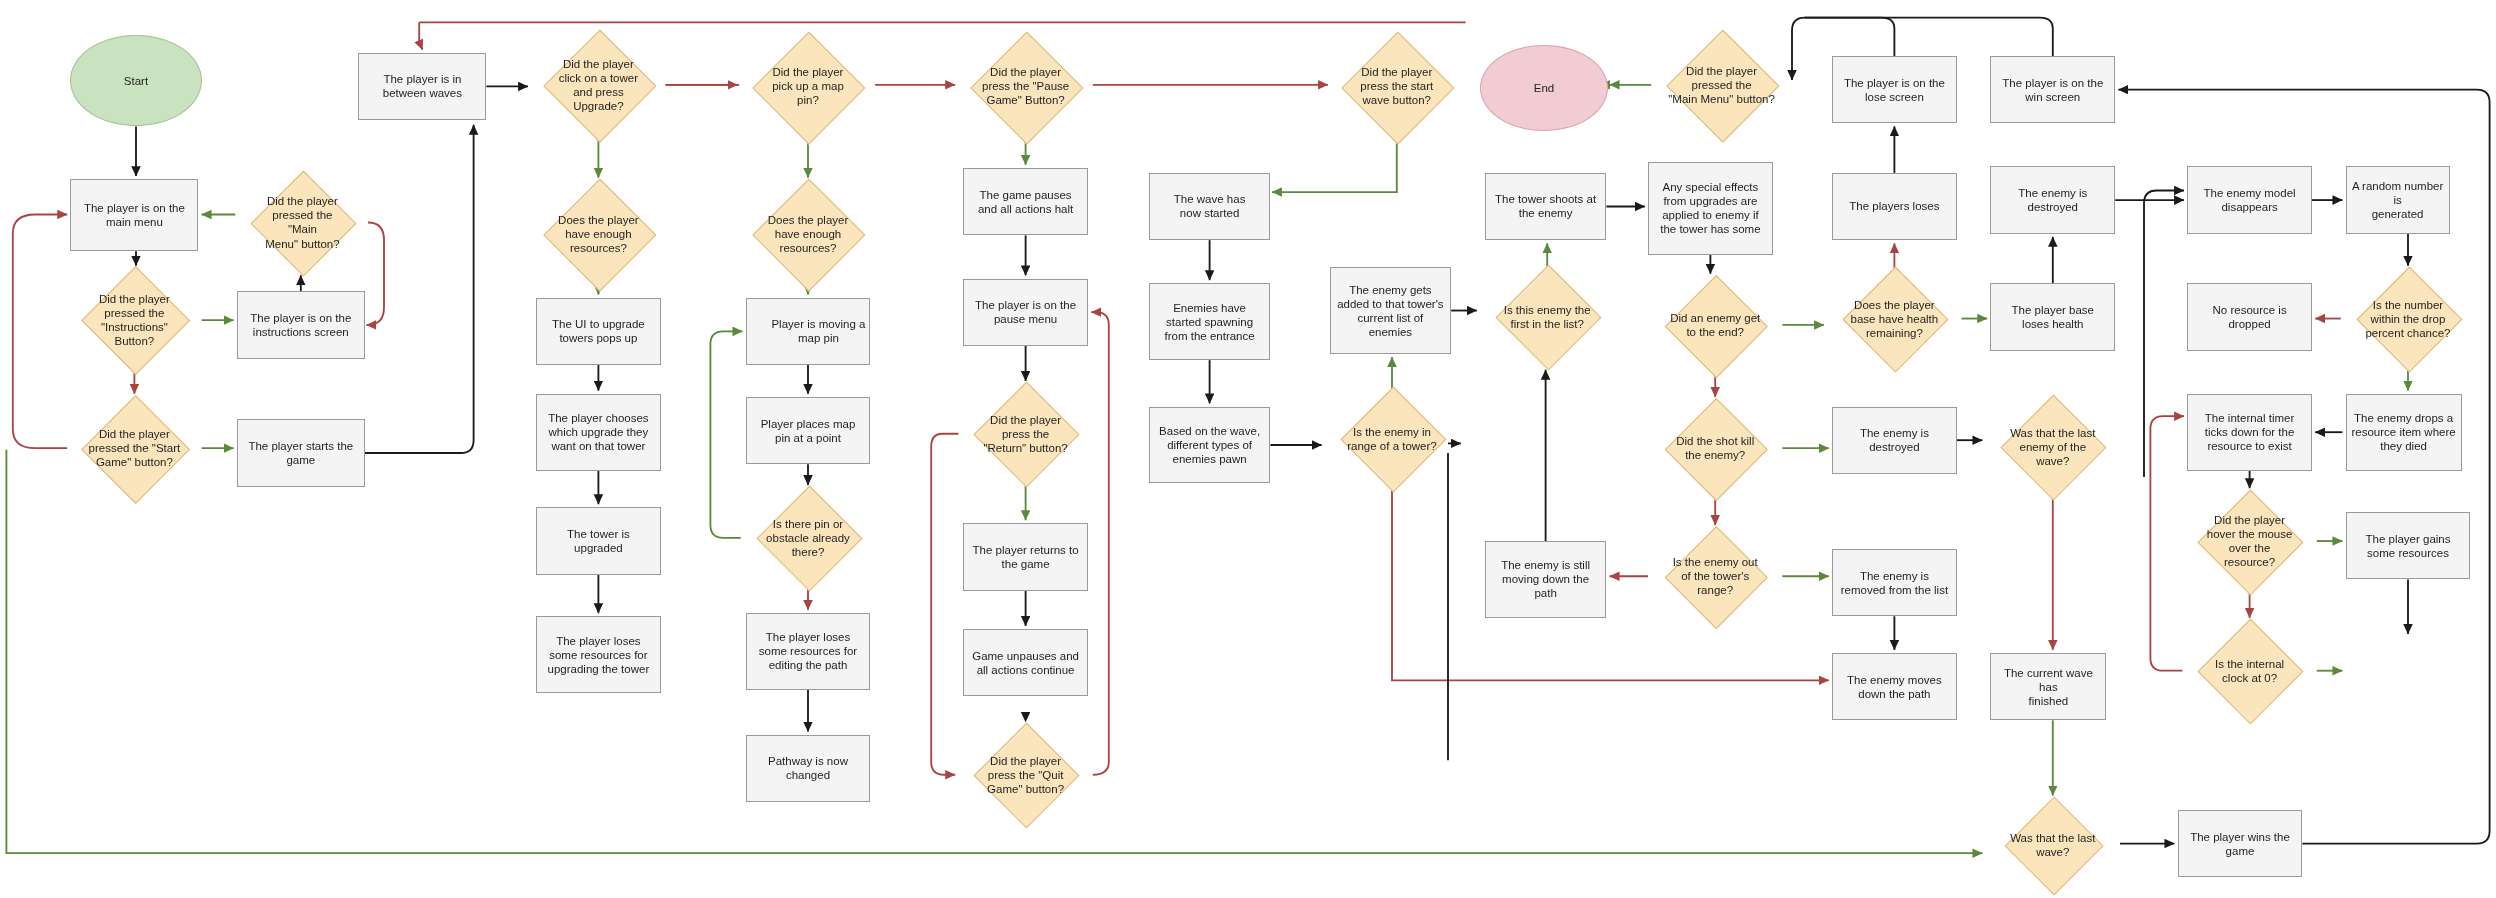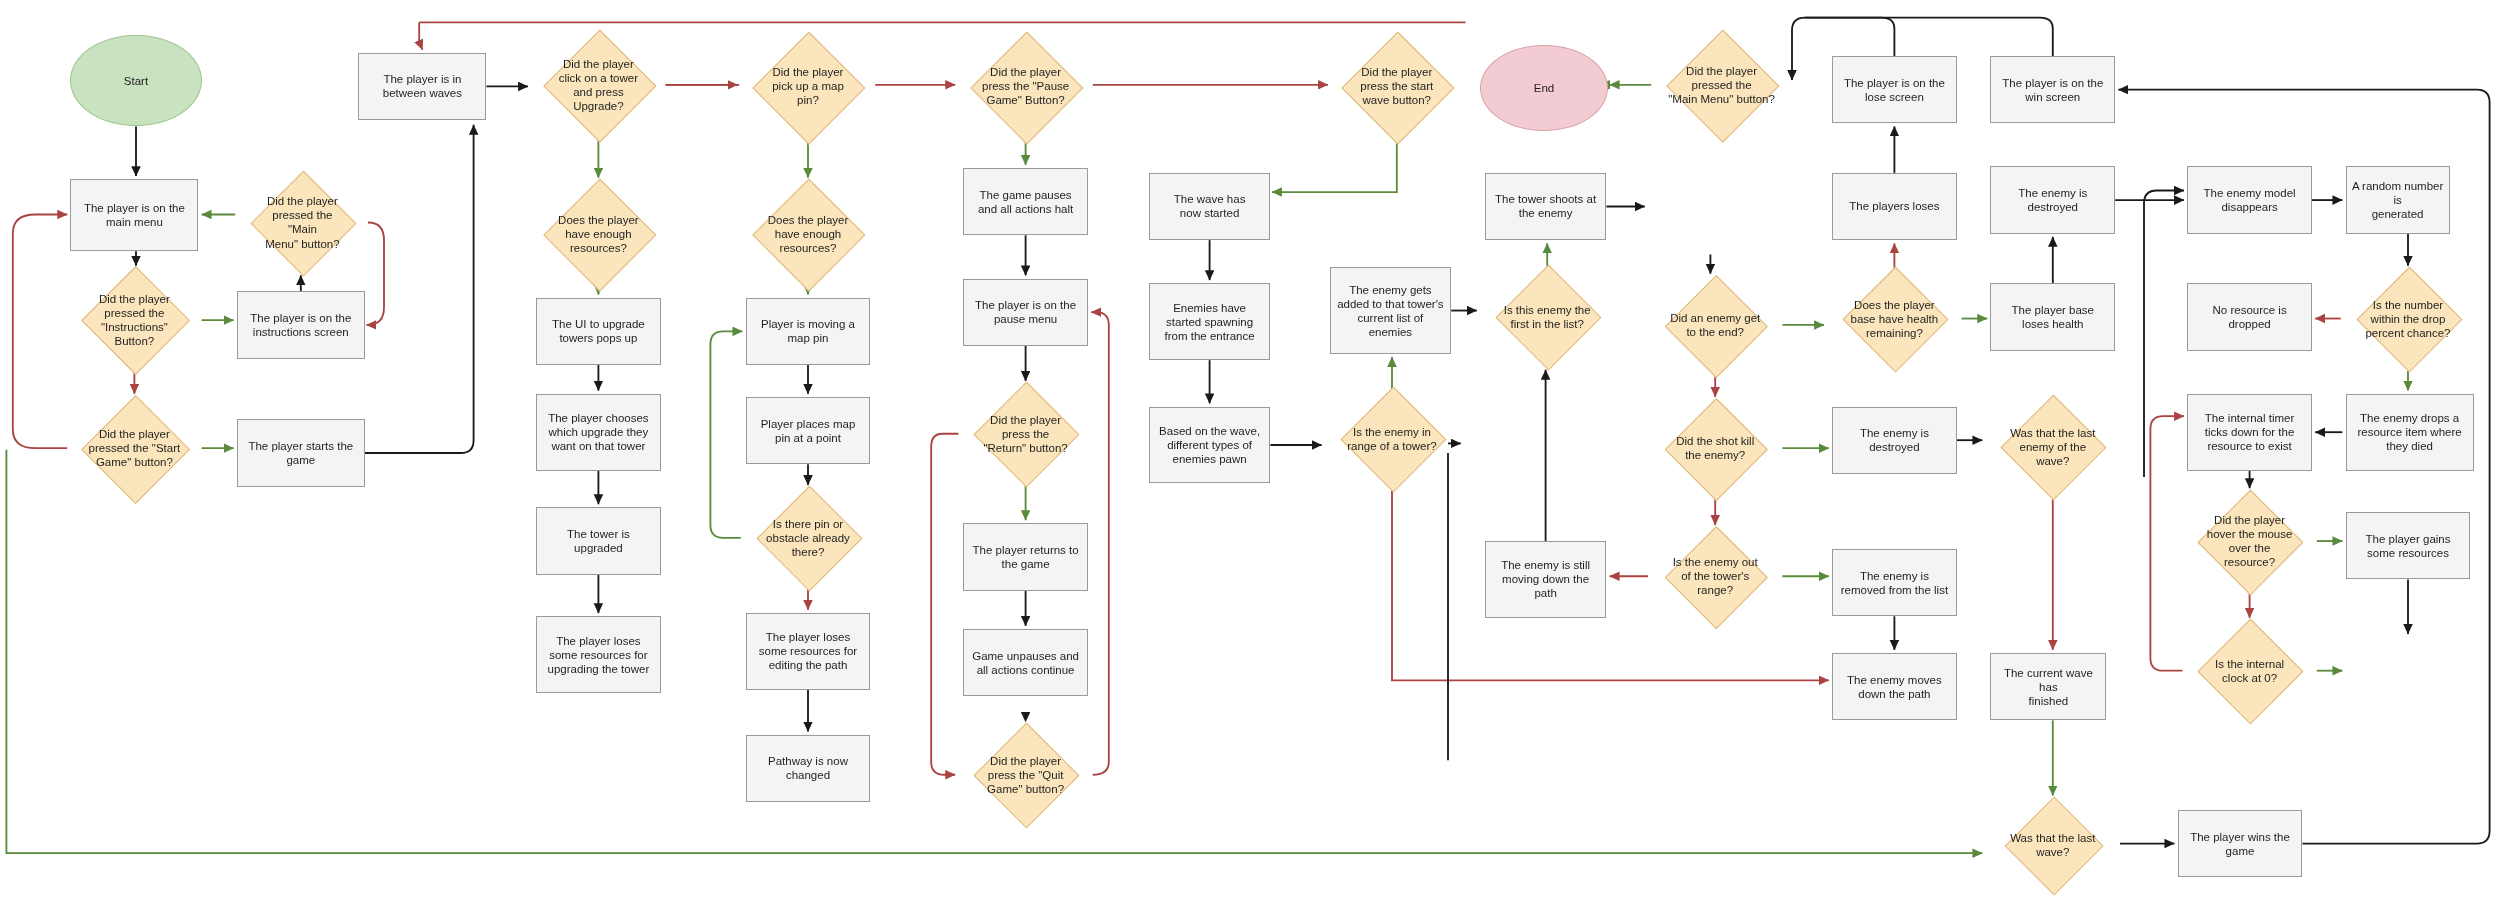--- a/index.html
+++ b/index.html
@@ -316,21 +316,21 @@
       <span class="lbl">Did the player
 pick up a map
 pin?</span>
     </div>
     <div class="node n-decision" style="left: 740.8px; top: 180.881px; width: 134.4px; height: 105.647px;">
       <span class="dia" style="width: 77.6506px; height: 77.6506px; left: 28.3747px; top: 13.9982px;"></span>
       <span class="lbl">Does the player
 have enough
 resources?</span>
     </div>
-    <div class="node n-process" style="left: 745.6px; top: 297.733px; width: 124.8px; height: 67.2299px;">
+    <div class="node n-process" style="left: 745.6px; top: 297.733px; width: 124.8px; height: 67.2299px; justify-content: flex-end;">
       <span class="lbl">Player is moving a
 map pin</span>
     </div>
     <div class="node n-process" style="left: 745.6px; top: 396.977px; width: 124.8px; height: 67.2299px;">
       <span class="lbl">Player places map
 pin at a point</span>
     </div>
     <div class="node n-decision" style="left: 740.8px; top: 488.217px; width: 134.4px; height: 99.2442px;">
       <span class="dia" style="width: 72.9445px; height: 72.9445px; left: 30.7278px; top: 13.1499px;"></span>
       <span class="lbl">Is there pin or
@@ -421,20 +421,26 @@
     <div class="node n-decision" style="left: 1480px; top: 267.319px; width: 134.4px; height: 99.2442px;">
       <span class="dia" style="width: 72.9445px; height: 72.9445px; left: 30.7278px; top: 13.1499px;"></span>
       <span class="lbl">Is this enemy the
 first in the list?</span>
     </div>
     <div class="node n-process" style="left: 1484.8px; top: 541.041px; width: 121.6px; height: 76.8342px;">
       <span class="lbl">The enemy is still
 moving down the
 path</span>
     </div>
+    <div class="node n-process" style="left: 1648px; top: 161.672px; width: 124.8px; height: 92.8414px;">
+      <span class="lbl">Any special effects
+from upgrades are
+applied to enemy if
+the tower has some</span>
+    </div>
     <div class="node n-decision" style="left: 1648px; top: 276.923px; width: 134.4px; height: 96.0428px;">
       <span class="dia" style="width: 70.5914px; height: 70.5914px; left: 31.9043px; top: 12.7257px;"></span>
       <span class="lbl">Did an enemy get
 to the end?</span>
     </div>
     <div class="node n-decision" style="left: 1648px; top: 400.178px; width: 134.4px; height: 96.0428px;">
       <span class="dia" style="width: 70.5914px; height: 70.5914px; left: 31.9043px; top: 12.7257px;"></span>
       <span class="lbl">Did the shot kill
 the enemy?</span>
     </div>
@@ -525,21 +531,21 @@
     <div class="node n-process" style="left: 2345.6px; top: 166.474px; width: 104px; height: 67.2299px;">
       <span class="lbl">A random number is
 generated</span>
     </div>
     <div class="node n-decision" style="left: 2340.8px; top: 268.92px; width: 134.4px; height: 99.2442px;">
       <span class="dia" style="width: 72.9445px; height: 72.9445px; left: 30.7278px; top: 13.1499px;"></span>
       <span class="lbl">Is the number
 within the drop
 percent chance?</span>
     </div>
-    <div class="node n-process" style="left: 2345.6px; top: 393.775px; width: 128px; height: 76.8342px;">
+    <div class="node n-process" style="left: 2345.6px; top: 393.775px; width: 116px; height: 76.8342px;">
       <span class="lbl">The enemy drops a
 resource item where
 they died</span>
     </div>
     <div class="node n-process" style="left: 2345.6px; top: 512.228px; width: 124.8px; height: 67.2299px;">
       <span class="lbl">The player gains
 some resources</span>
     </div>
     <div class="node n-decision" style="left: 1985.6px; top: 798.756px; width: 134.4px; height: 92.8414px;">
       <span class="dia" style="width: 68.2384px; height: 68.2384px; left: 33.0808px; top: 12.3015px;"></span>

